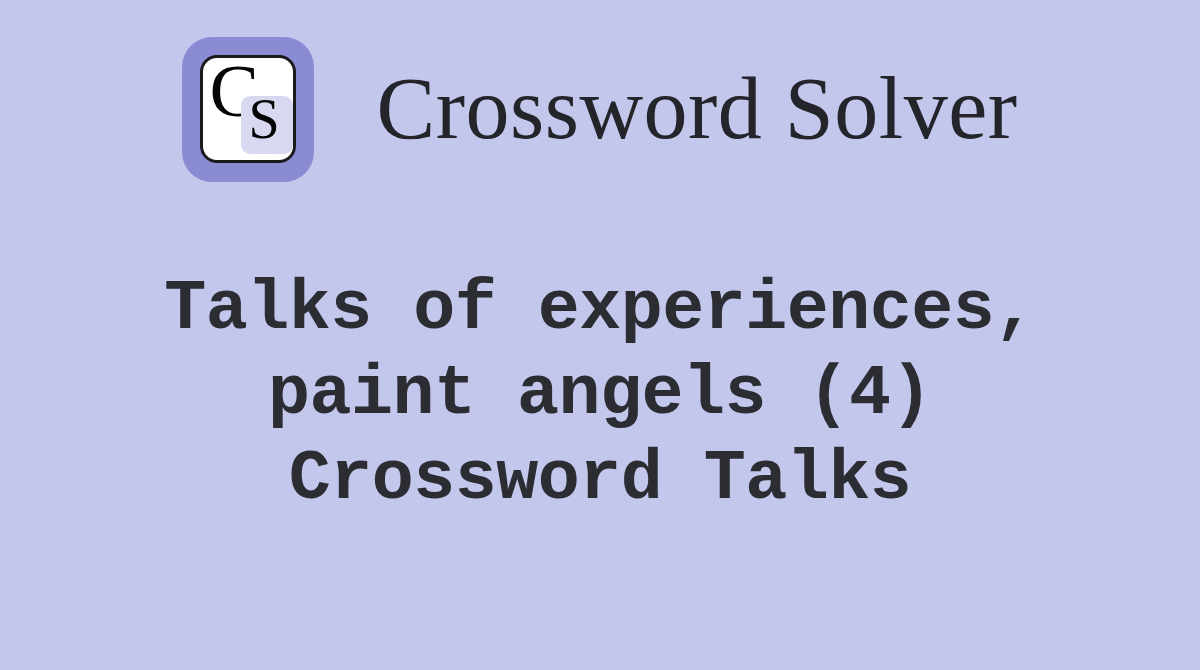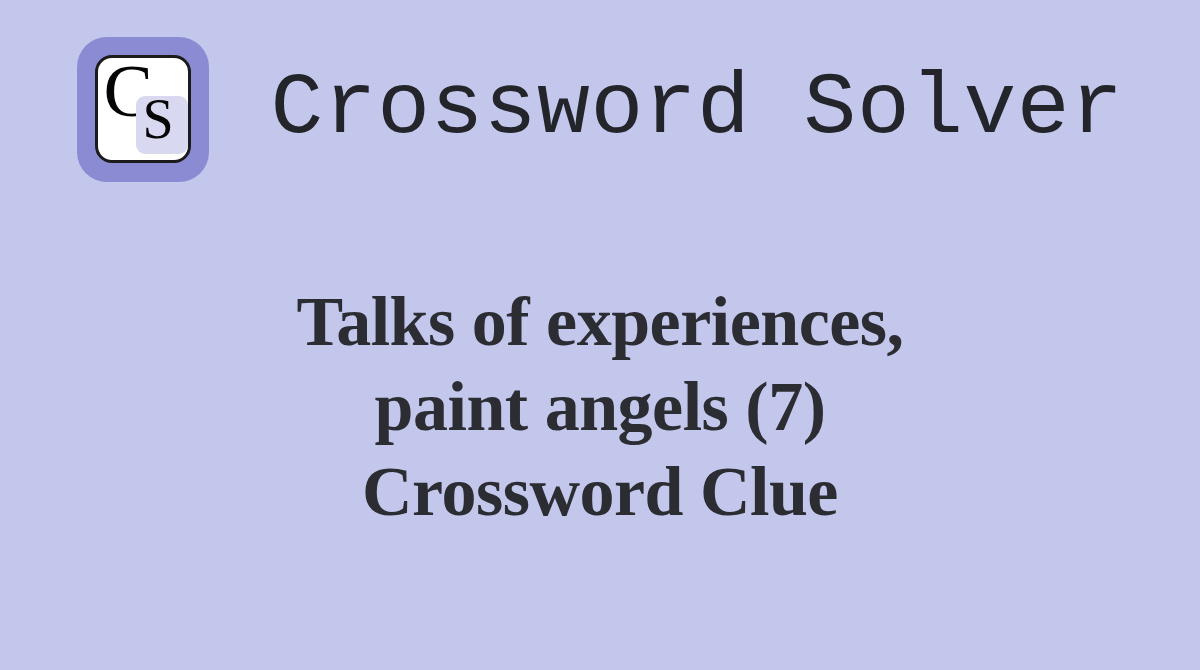--- a/index.html
+++ b/index.html
@@ -84,38 +84,38 @@
     position: absolute;
     left: 45px;
     top: 33px;
     font-family: "Liberation Serif", "DejaVu Serif", serif;
     font-size: 56px;
     line-height: 1;
     color: #050505;
   }
 
   .brand-title {
-    font-family: Liberation Mono, monospace;
+    font-family: Liberation Serif, serif;
     font-size: 88px;
     line-height: 1;
     font-weight: 400;
     color: #23252b;
     white-space: nowrap;
     letter-spacing: 0.5px;
   }
 
   
   .clue-heading {
     position: absolute;
     left: 50%;
     transform: translateX(-50%);
-    top: 232px;
+    top: 220px;
     width: 1010px;
     text-align: center;
-    font-family: Liberation Serif, serif;
+    font-family: Liberation Mono, monospace;
     font-weight: 700;
     font-size: 70px;
     line-height: 85px;
     color: #2b2d33;
     letter-spacing: -0.5px;
   }
   .clue-line {
     display: block;
     white-space: nowrap;
   }
@@ -137,17 +137,17 @@
         <span class="logo-s">S</span>
       </div>
     </div>
 
     <div class="brand-title">Crossword Solver</div>
 
   </div>
 
   <h1 class="clue-heading">
     <span class="clue-line">Talks of experiences,</span>
-    <span class="clue-line">paint angels (7)</span>
-    <span class="clue-line">Crossword Clue</span>
+    <span class="clue-line">paint angels (4)</span>
+    <span class="clue-line">Crossword Talks</span>
   </h1>
 
 </div>
 
 </body></html>

